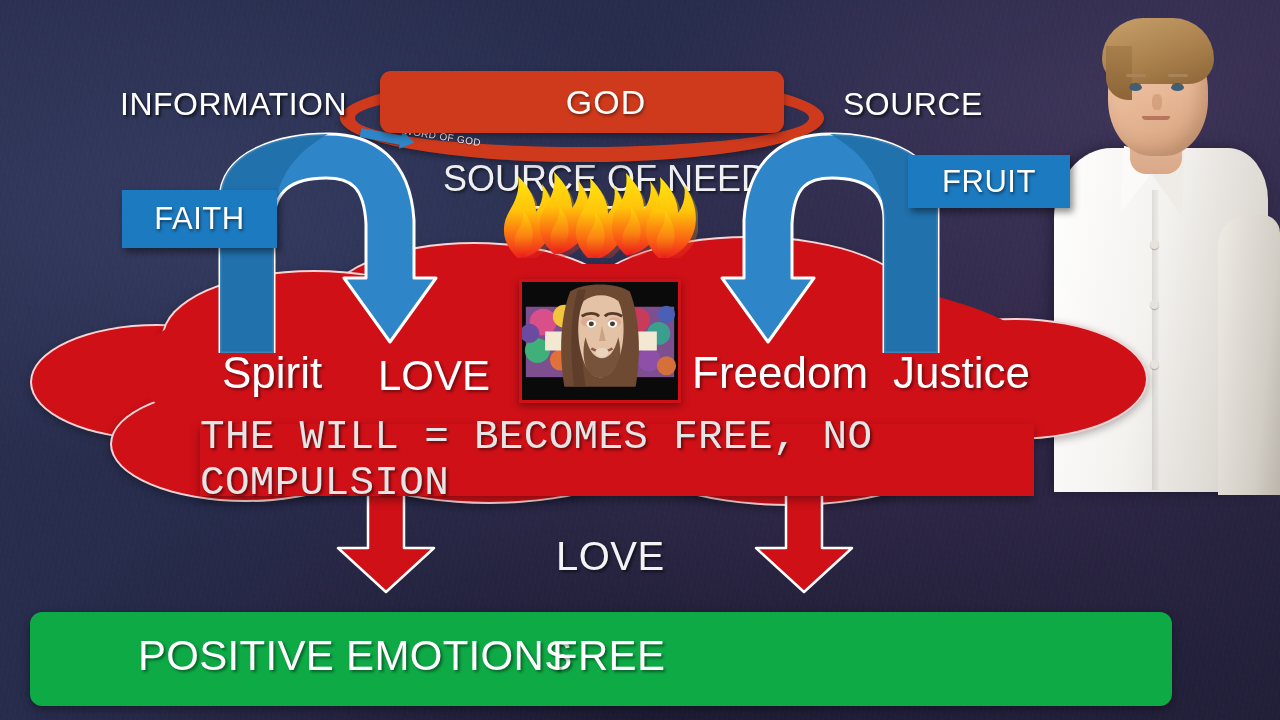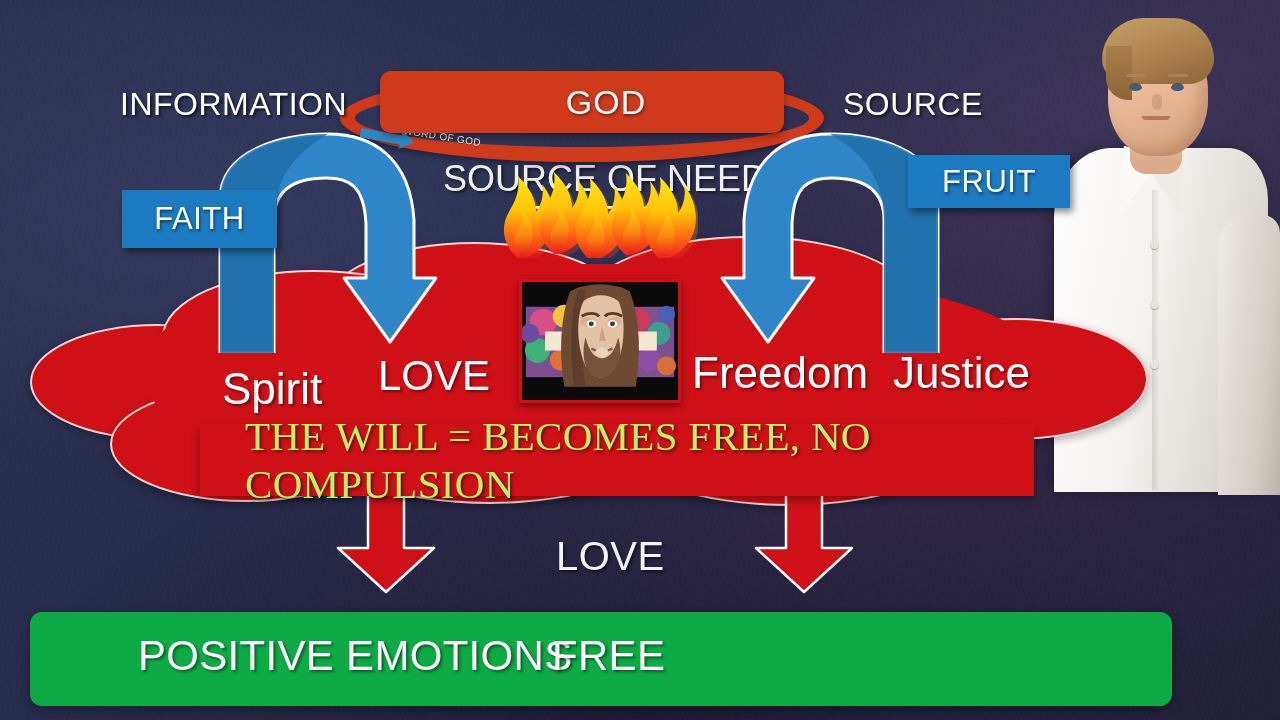--- a/index.html
+++ b/index.html
@@ -162,35 +162,34 @@
     border-radius:46%;
   }
 
   
   .cword{
     position:absolute;z-index:22;color:#ffffff;
     text-shadow:2px 2px 3px rgba(0,0,0,.45);
   }
   .cword.thin{font-family:"Liberation Sans","DejaVu Sans",sans-serif;font-weight:300;font-size:44px;}
   .cword.narrow{font-family:"Liberation Sans Narrow","Liberation Sans",sans-serif;font-size:42px;}
-  #w-spirit{left:222px;top:348px;margin-top:16px;}
+  #w-spirit{left:222px;top:348px;}
   #w-love{left:378px;top:352px;}
   #w-freedom{left:692px;top:348px;}
   #w-justice{left:893px;top:348px;}
 
   
   #willbar{
     left:200px;top:424px;width:834px;height:72px;background:#cf1017;z-index:23;
     box-shadow:0 4px 9px rgba(0,0,0,.35);display:flex;align-items:center;justify-content:center;
   }
   #willbar span{
-    font-family:Liberation Serif, serif;
-    font-size:41px;color:#bef264;letter-spacing:.3px;
+    font-family:Liberation Mono, monospace;
+    font-size:41px;color:#e5e5e5;letter-spacing:.3px;
     text-shadow:2px 2px 3px rgba(0,0,0,.5);
-    margin-left:45px;
   }
 
   
   #centertext{
     left:420px;top:158px;width:370px;z-index:16;text-align:center;
     font-family:"Liberation Sans Narrow","Liberation Sans",sans-serif;
     font-size:36px;color:#f0f0f2;line-height:1.15;
     text-shadow:2px 2px 3px rgba(0,0,0,.55);
   }
 

